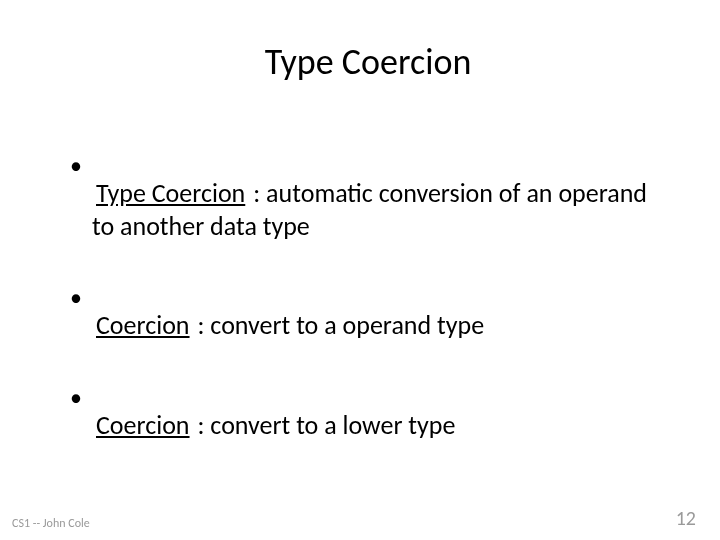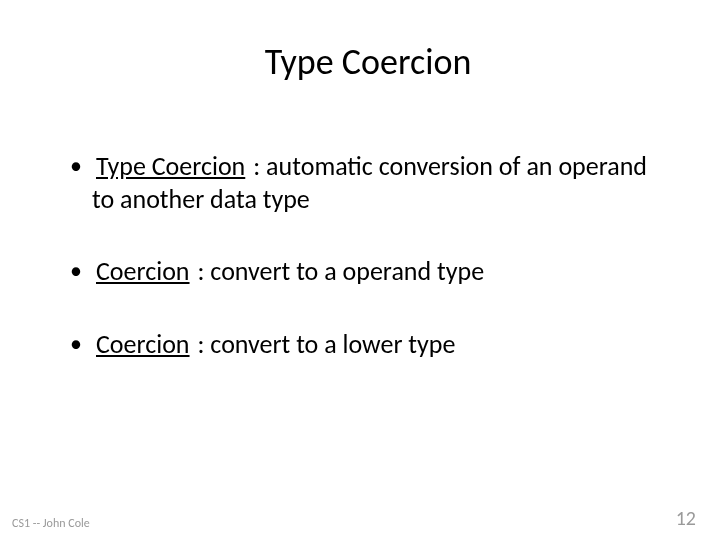--- a/index.html
+++ b/index.html
@@ -2,21 +2,21 @@
 <html><head>
 <meta charset="utf-8">
 <style>
   * { margin: 0; padding: 4px; box-sizing: border-box; }
   html, body { width: 720px; height: 540px; background: #fff; font-family: Calibri, "Segoe UI", Arial, sans-serif; color: #000; }
   .slide { position: relative; width: 720px; height: 540px; }
   .title { position: absolute; top: 28px; left: 0; width: 720px; text-align: center; font-size: 36px; font-weight: 400; }
   .body { position: absolute; top: 130px; left: 50px; width: 620px; }
   .bullet { display: flex; align-items: flex-start; font-size: 26px; line-height: 1.25; margin-bottom: 24px; }
   .bullet .dot { flex: 0 0 auto; width: 22px; text-align: left; font-size: 24px; line-height: 1.3; }
-  .bullet .txt { flex: 1 1 auto; }
+  .bullet .txt { flex: 1 1 auto; margin-top: 27px; }
   .term { text-decoration: underline; }
   .footer-center { position: absolute; bottom: 14px; left: 0; width: 664px; font-size: 12px; color: #9a9a9a; }
   .footer-right { position: absolute; bottom: 14px; right: 28px; font-size: 20px; color: #9a9a9a; }
 </style>
 </head>
 <body>
 
 <div class="slide">
   <div class="title">Type Coercion</div>
 

